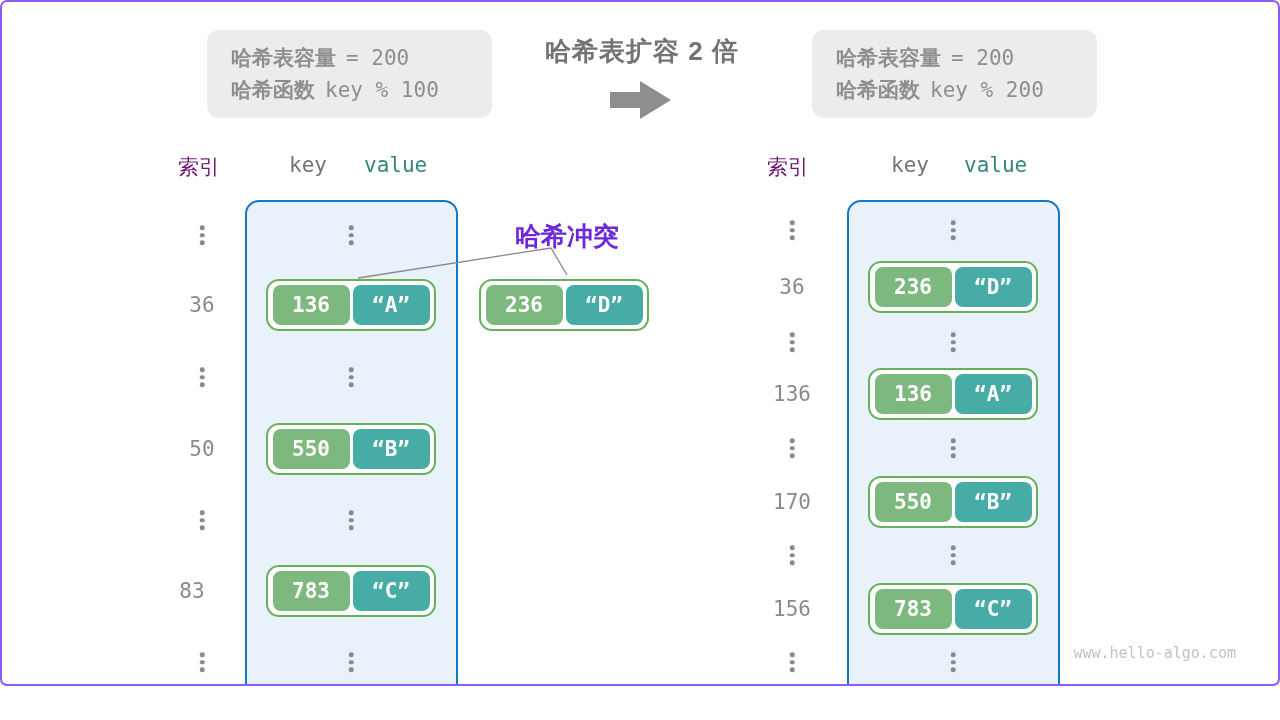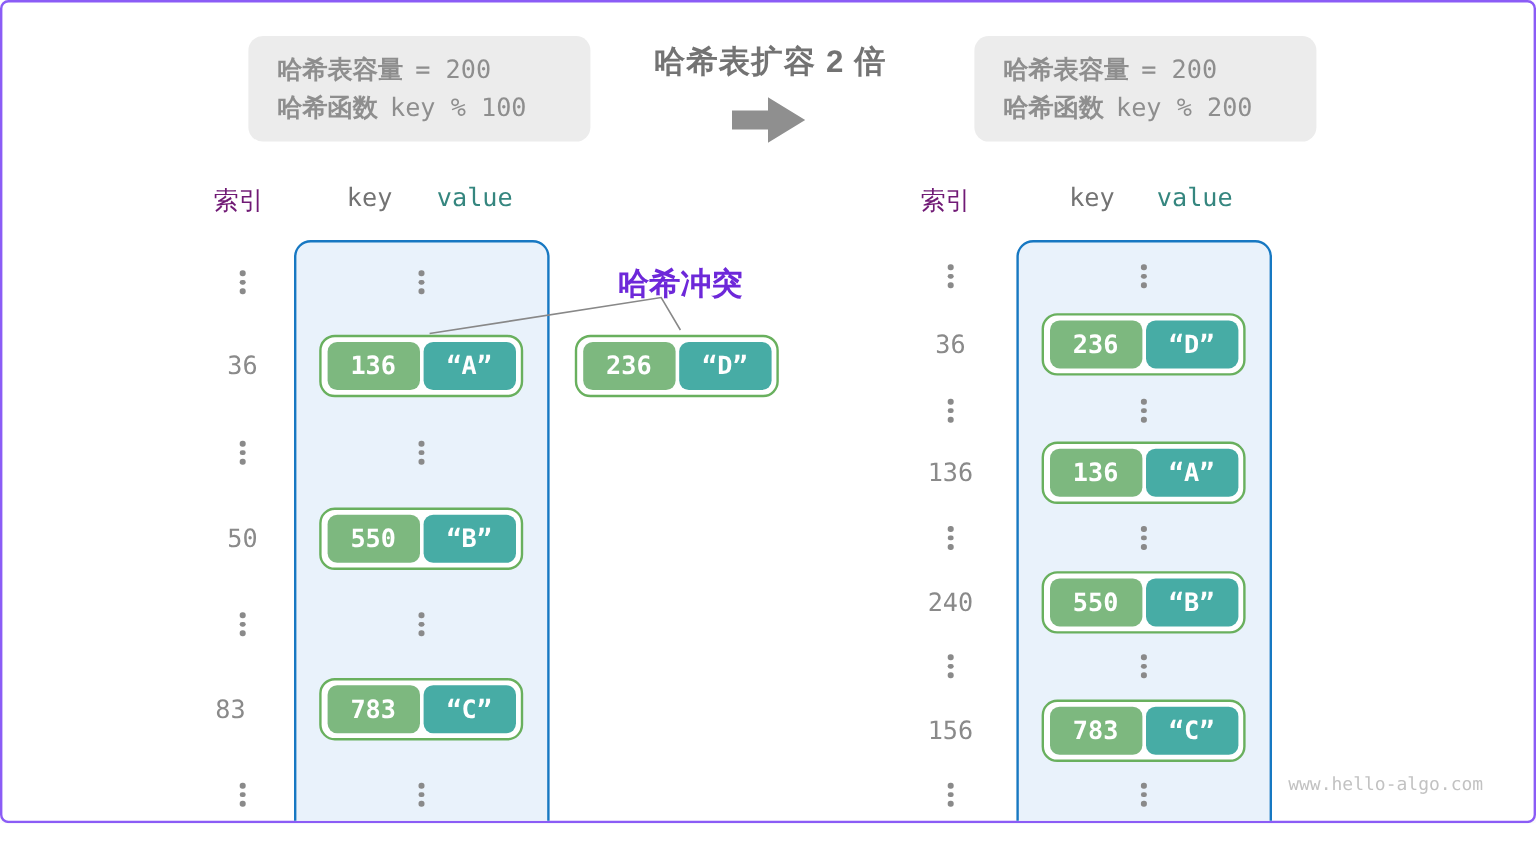--- a/index.html
+++ b/index.html
@@ -199,21 +199,21 @@
       <i></i>
       <i></i>
       <i></i>
     </div>
   <div class="index-label mono" style="left:755px;top:392px;">136</div>
   <div class="dots" style="left:790px;top:446px;">
       <i></i>
       <i></i>
       <i></i>
     </div>
-  <div class="index-label mono" style="left:755px;top:500px;">240</div>
+  <div class="index-label mono" style="left:755px;top:500px;">170</div>
   <div class="dots" style="left:790px;top:553px;">
       <i></i>
       <i></i>
       <i></i>
     </div>
   <div class="index-label mono" style="left:755px;top:607px;">156</div>
   <div class="dots" style="left:790px;top:660px;">
       <i></i>
       <i></i>
       <i></i>

